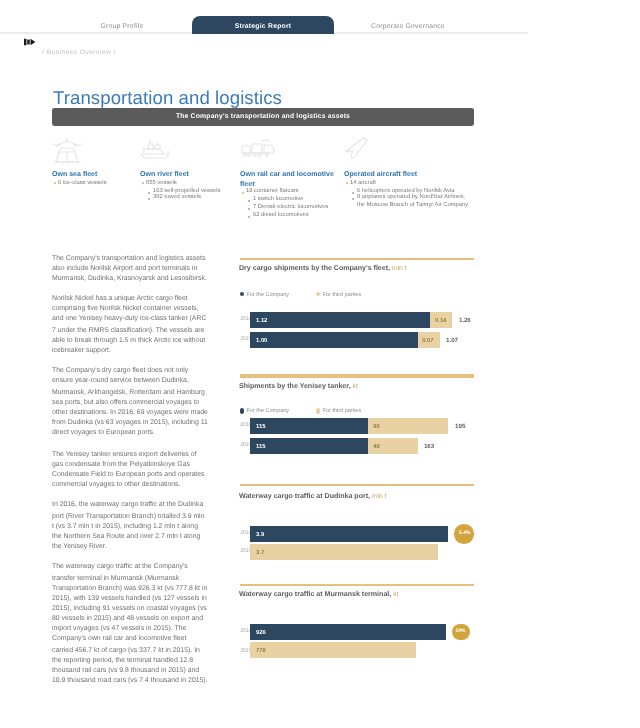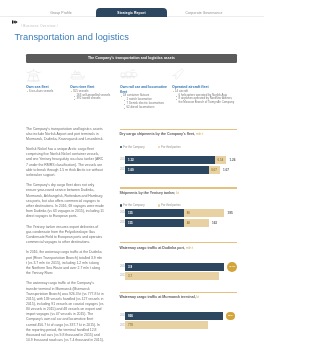--- a/index.html
+++ b/index.html
@@ -12,21 +12,21 @@
   .nav{position:relative;height:17px;background:#fff;}
   .nav-underline{position:absolute;left:0;right:0;top:15.5px;height:1.5px;background:#ececec;}
   .logo{position:absolute;left:12px;top:9.5px;width:6.5px;height:4px;}
   .tabs{position:absolute;left:0;top:0;right:0;height:17px;}
   .tab{position:absolute;top:8px;height:9px;font-size:3.4px;letter-spacing:.12px;
        display:flex;align-items:center;justify-content:center;color:#8c8c8c;white-space:nowrap;}
   .tab.active{background:#2d4760;color:#fff;border-radius:4px 4px 0 0;font-weight:bold;}
 
   
   .crumb{position:absolute;left:21px;top:23.5px;font-size:3.3px;color:#c2c2c2;letter-spacing:.25px;}
-  .title{position:absolute;left:14.5px;top:32px;font-size:9.3px;font-weight:normal;color:#3a7cba;letter-spacing:.04px;margin:0;line-height:10px;}
+  .title{position:absolute;left:14.5px;top:32px;font-size:9.3px;font-weight:normal;color:#3a7cba;letter-spacing:.04px;margin:12px;line-height:10px;}
 
   
   .banner{position:absolute;left:26px;top:53.5px;width:211px;height:9.5px;background:#5b5b5b;border-radius:1.2px;
           color:#fff;font-size:3.4px;font-weight:bold;display:flex;align-items:center;justify-content:center;
           letter-spacing:.1px;}
 
   
   .cards{position:absolute;left:26px;top:64px;width:211px;}
   .card{position:absolute;top:0;}
   .card .ico{height:21px;display:flex;align-items:flex-start;padding-top:4px;box-sizing:border-box;}

